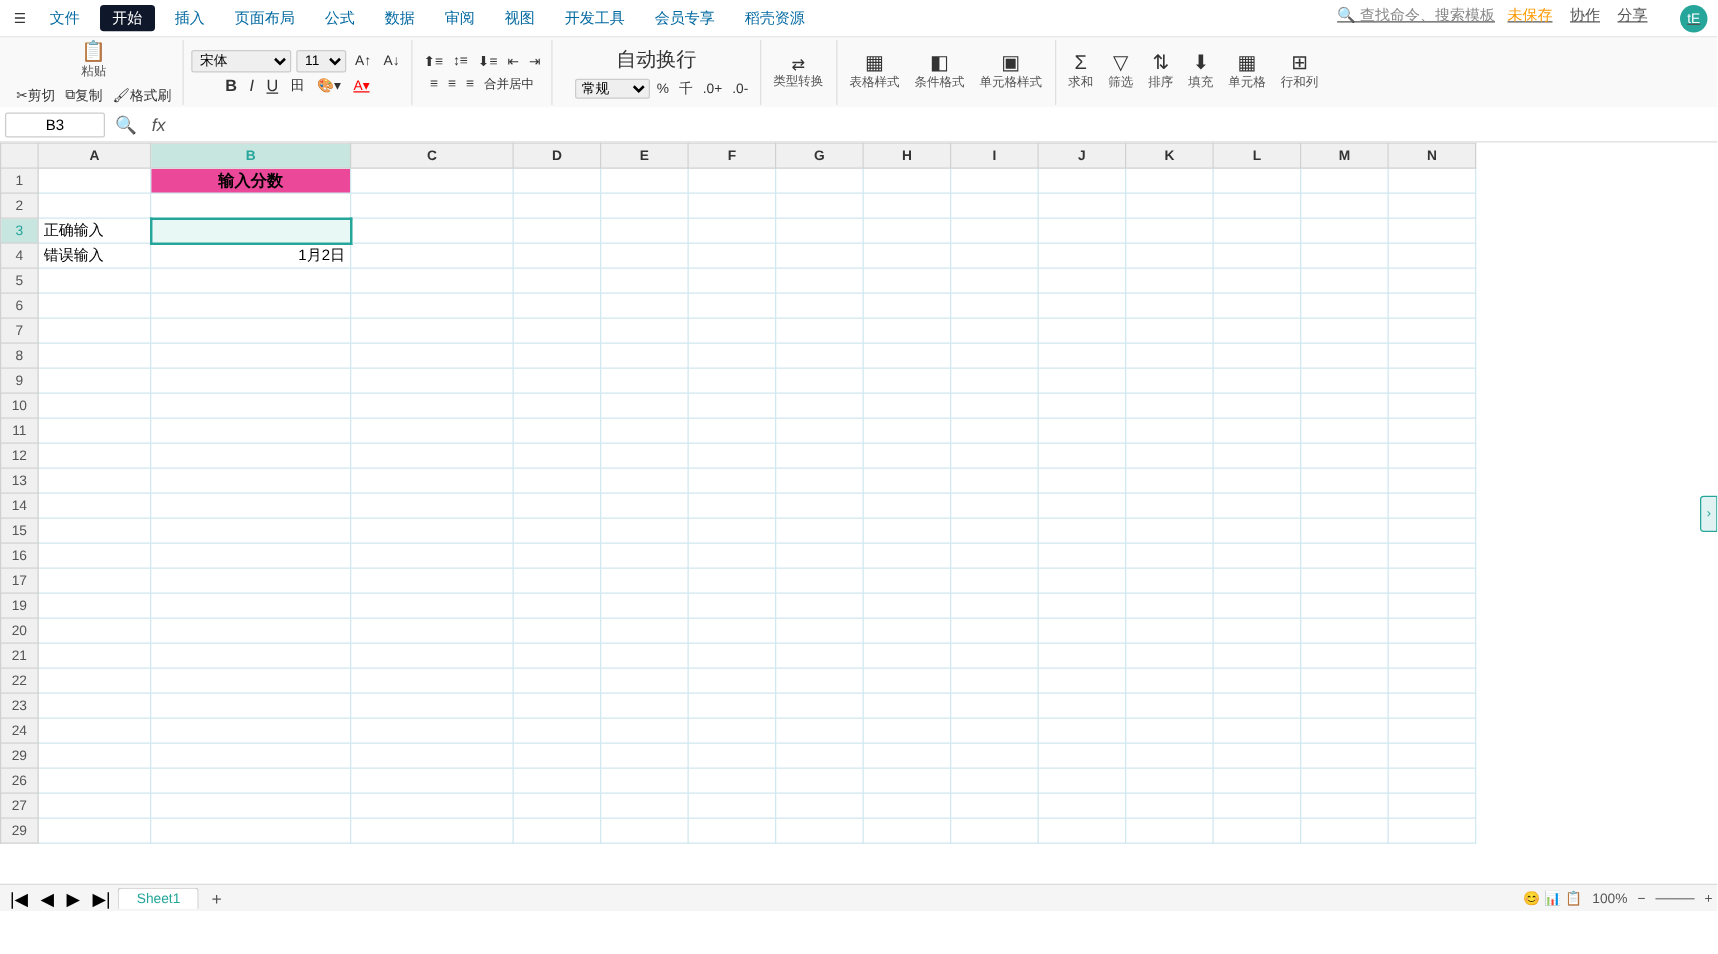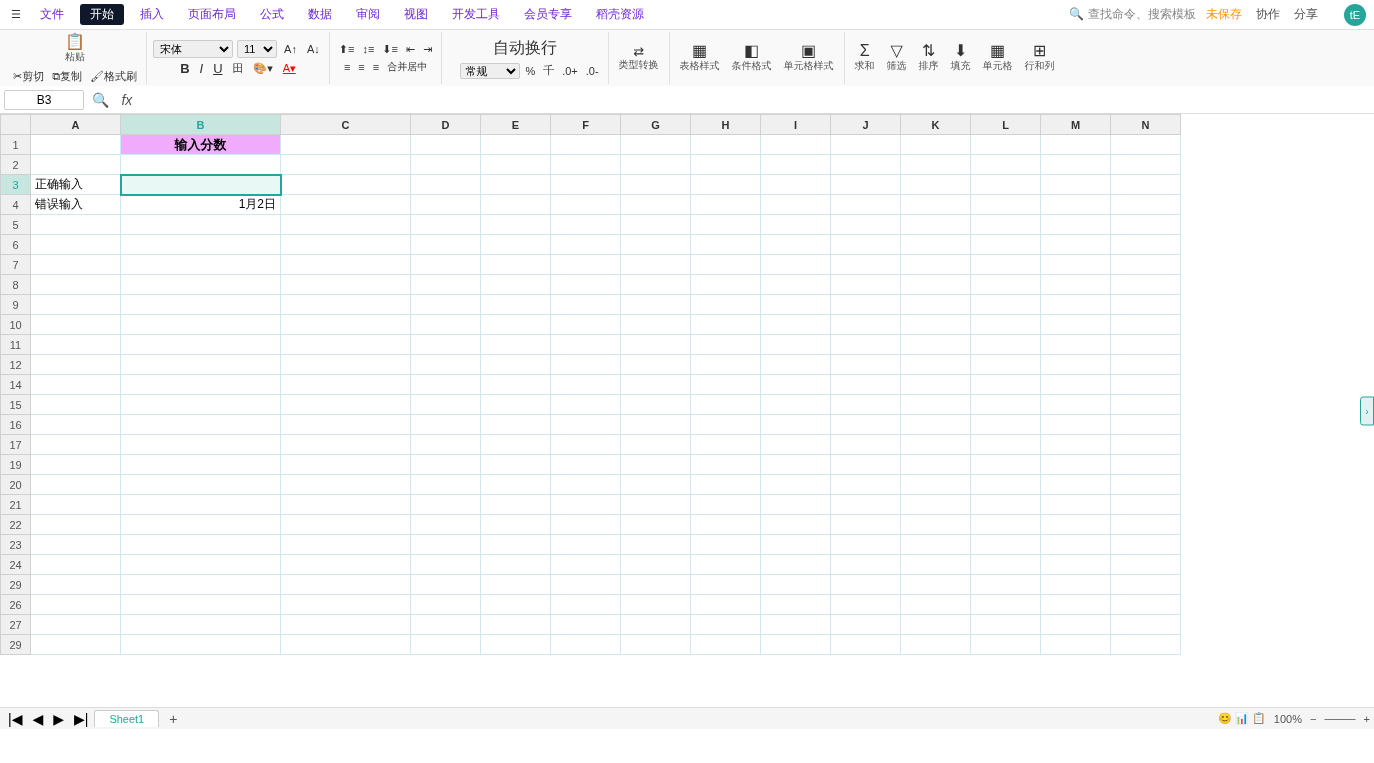--- a/index.html
+++ b/index.html
@@ -10,22 +10,22 @@
       height: 30px;
       background: #fff;
       display: flex;
       align-items: center;
       justify-content: space-between;
       padding: 0 8px;
       border-bottom: 1px solid #e0e0e0;
       font-size: 12px;
     }
     .title-bar-left { display: flex; align-items: center; gap: 8px; }
-    .title-bar-right { display: flex; align-items: center; gap: 6px; color: #555; font-size: 12px; }
-    .title-btn { padding: 2px 8px; font-size: 12px; cursor: pointer; color: #6d28d9; }
+    .title-bar-right { display: flex; align-items: flex-start; gap: 6px; color: #555; font-size: 12px; text-decoration: underline; }
+    .title-btn { padding: 2px 8px; font-size: 12px; cursor: pointer; color: #0369a1; }
     .title-btn.start { background: #0f172a; color: #fff; border-radius: 3px; padding: 2px 10px; }
     .ribbon-toolbar {
       display: flex;
       align-items: center;
       padding: 2px 4px;
       gap: 0;
       height: 56px;
       background: #f9f9f9;
       overflow: hidden;
     }
@@ -166,21 +166,21 @@
     }
     table.grid td.selected {
       background: #e8f8f5;
       border: 2px solid #26a69a;
       outline: none;
     }
     table.grid td.merged-header {
       text-align: center;
       font-weight: bold;
       font-size: 13px;
-      background: #f0abfc;
+      background: #ec4899;
     }
 
     
     .col-a { width: 90px; }
     .col-b { width: 160px; }
     .col-c { width: 130px; }
     .col-default { width: 70px; }
 
     
     .bottom-bar {
@@ -634,20 +634,37 @@
             <td></td>
             <td></td>
             <td></td>
             <td></td>
             <td></td>
             <td></td>
             <td></td>
             <td></td>
           </tr>
           <tr>
+            <td class="row-num">13</td>
+            <td></td>
+            <td></td>
+            <td></td>
+            <td></td>
+            <td></td>
+            <td></td>
+            <td></td>
+            <td></td>
+            <td></td>
+            <td></td>
+            <td></td>
+            <td></td>
+            <td></td>
+            <td></td>
+          </tr>
+          <tr>
             <td class="row-num">14</td>
             <td></td>
             <td></td>
             <td></td>
             <td></td>
             <td></td>
             <td></td>
             <td></td>
             <td></td>
             <td></td>

